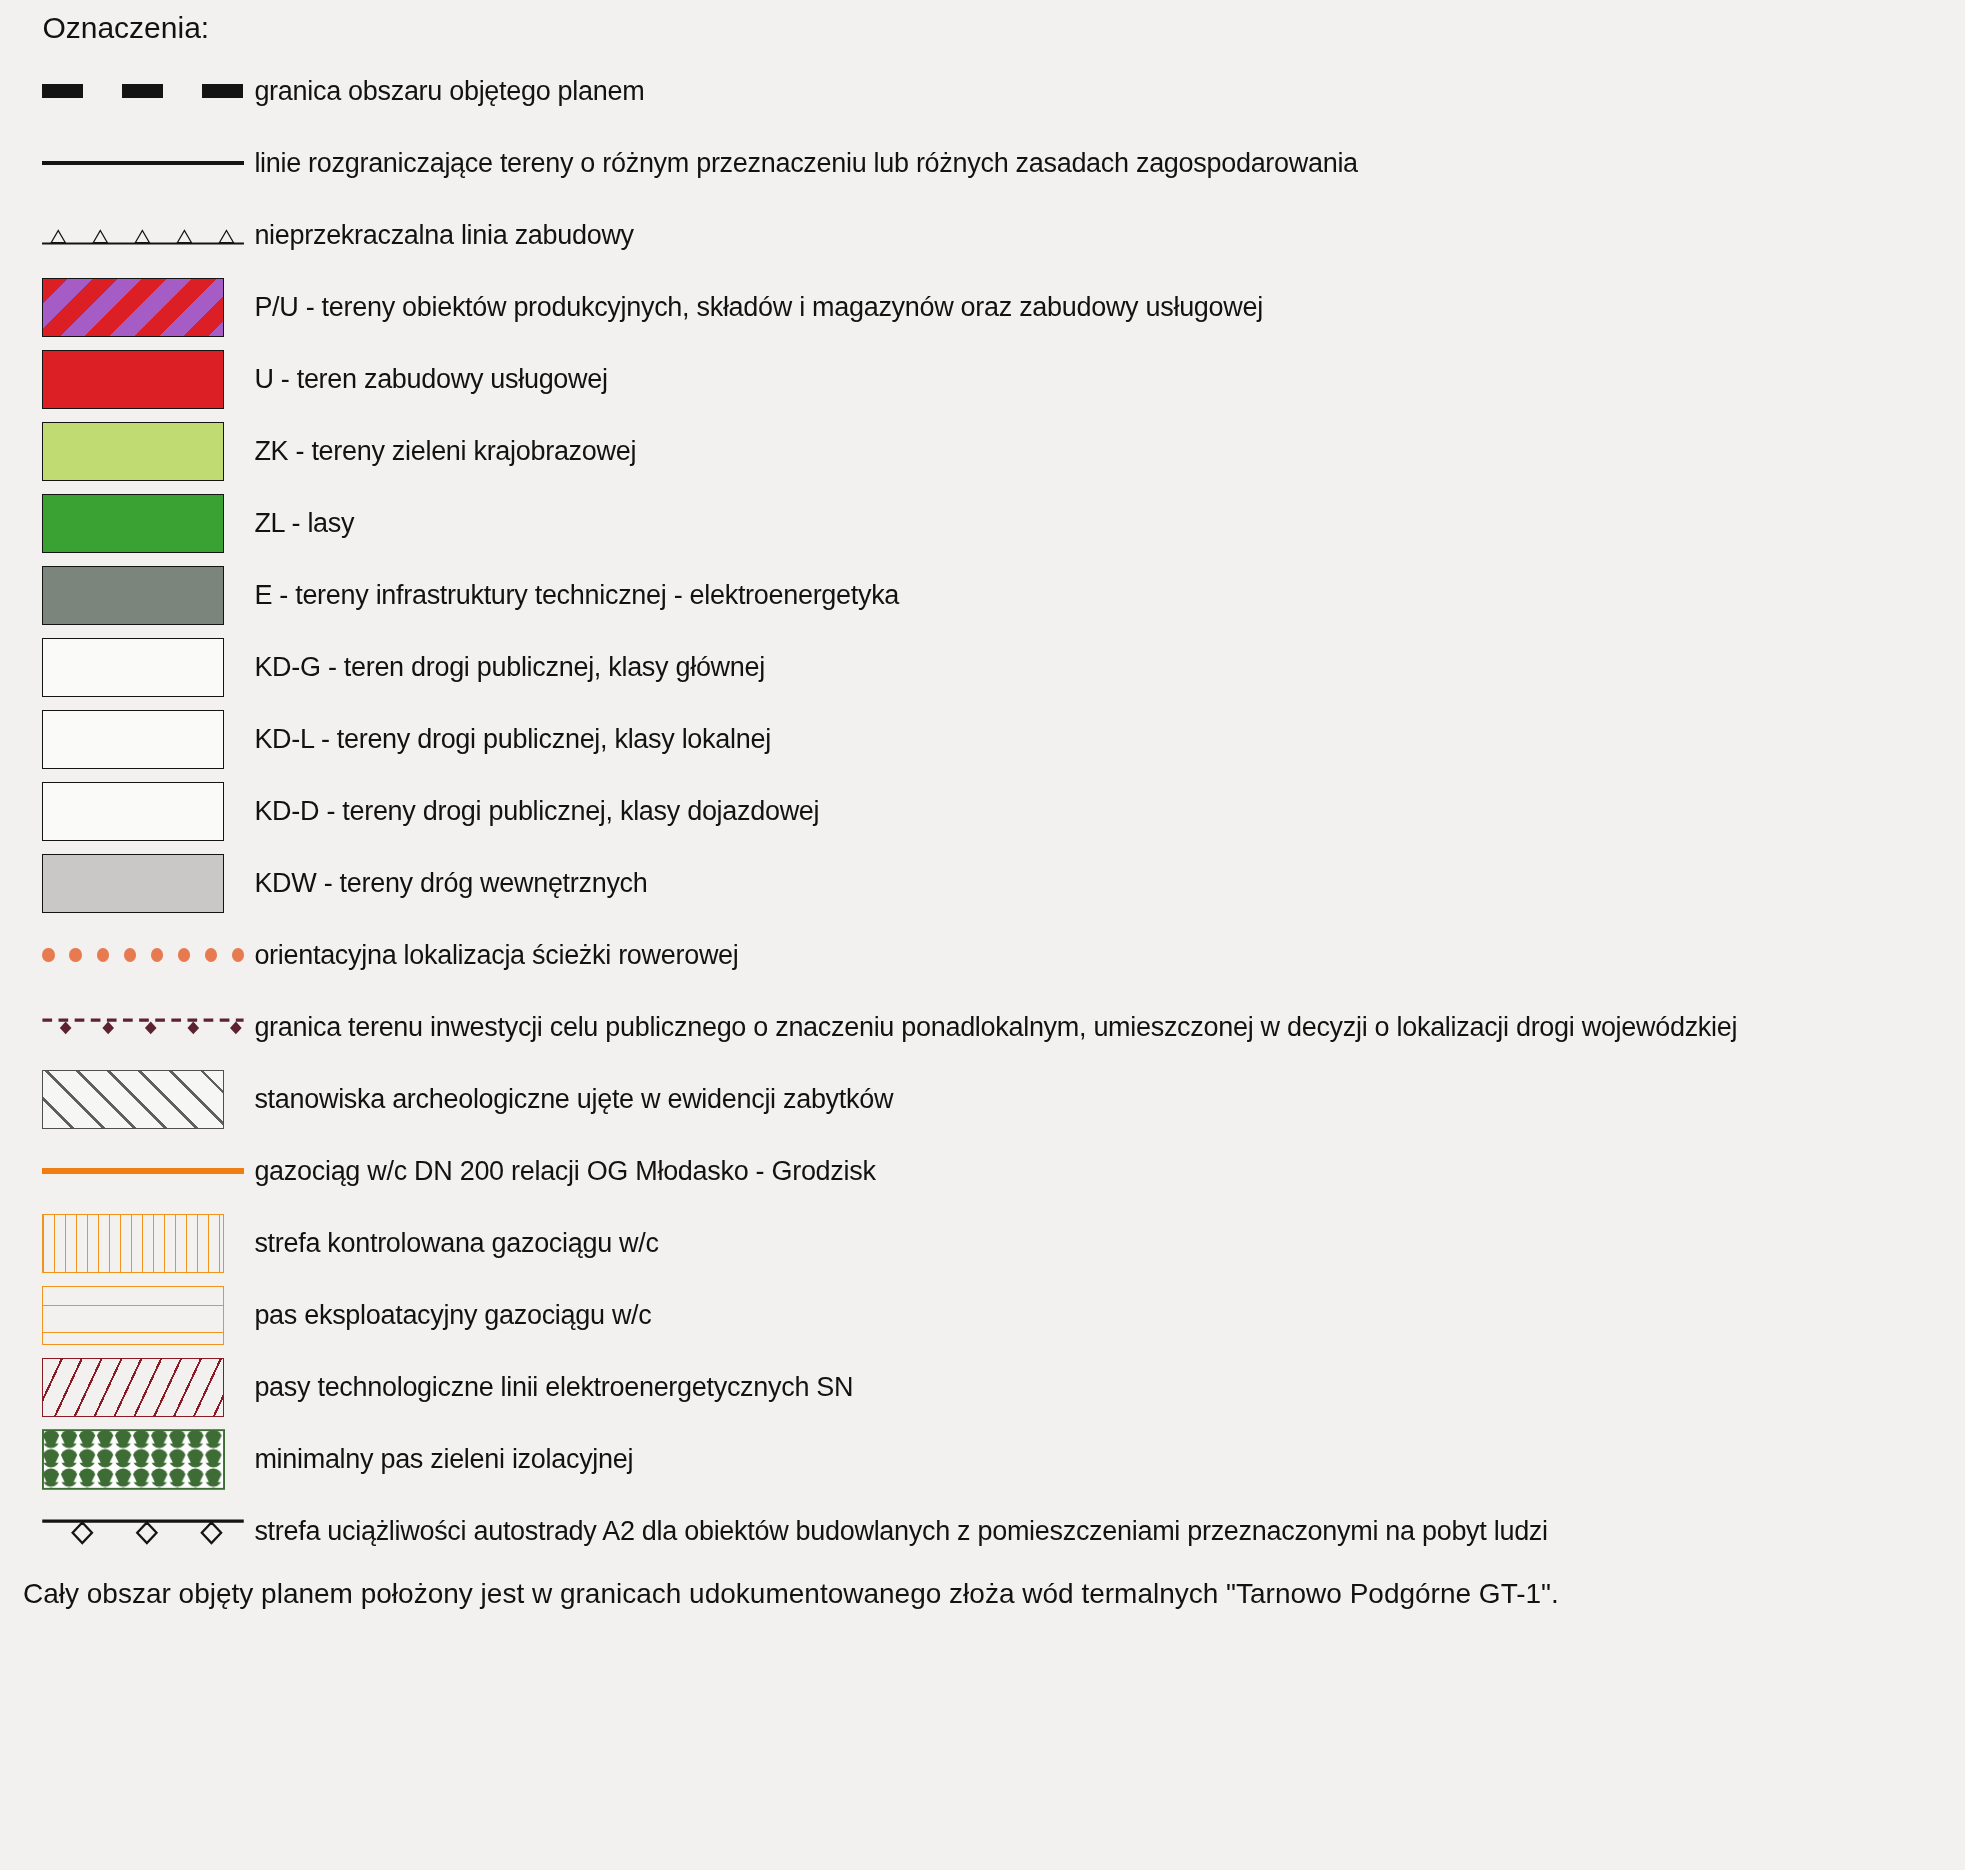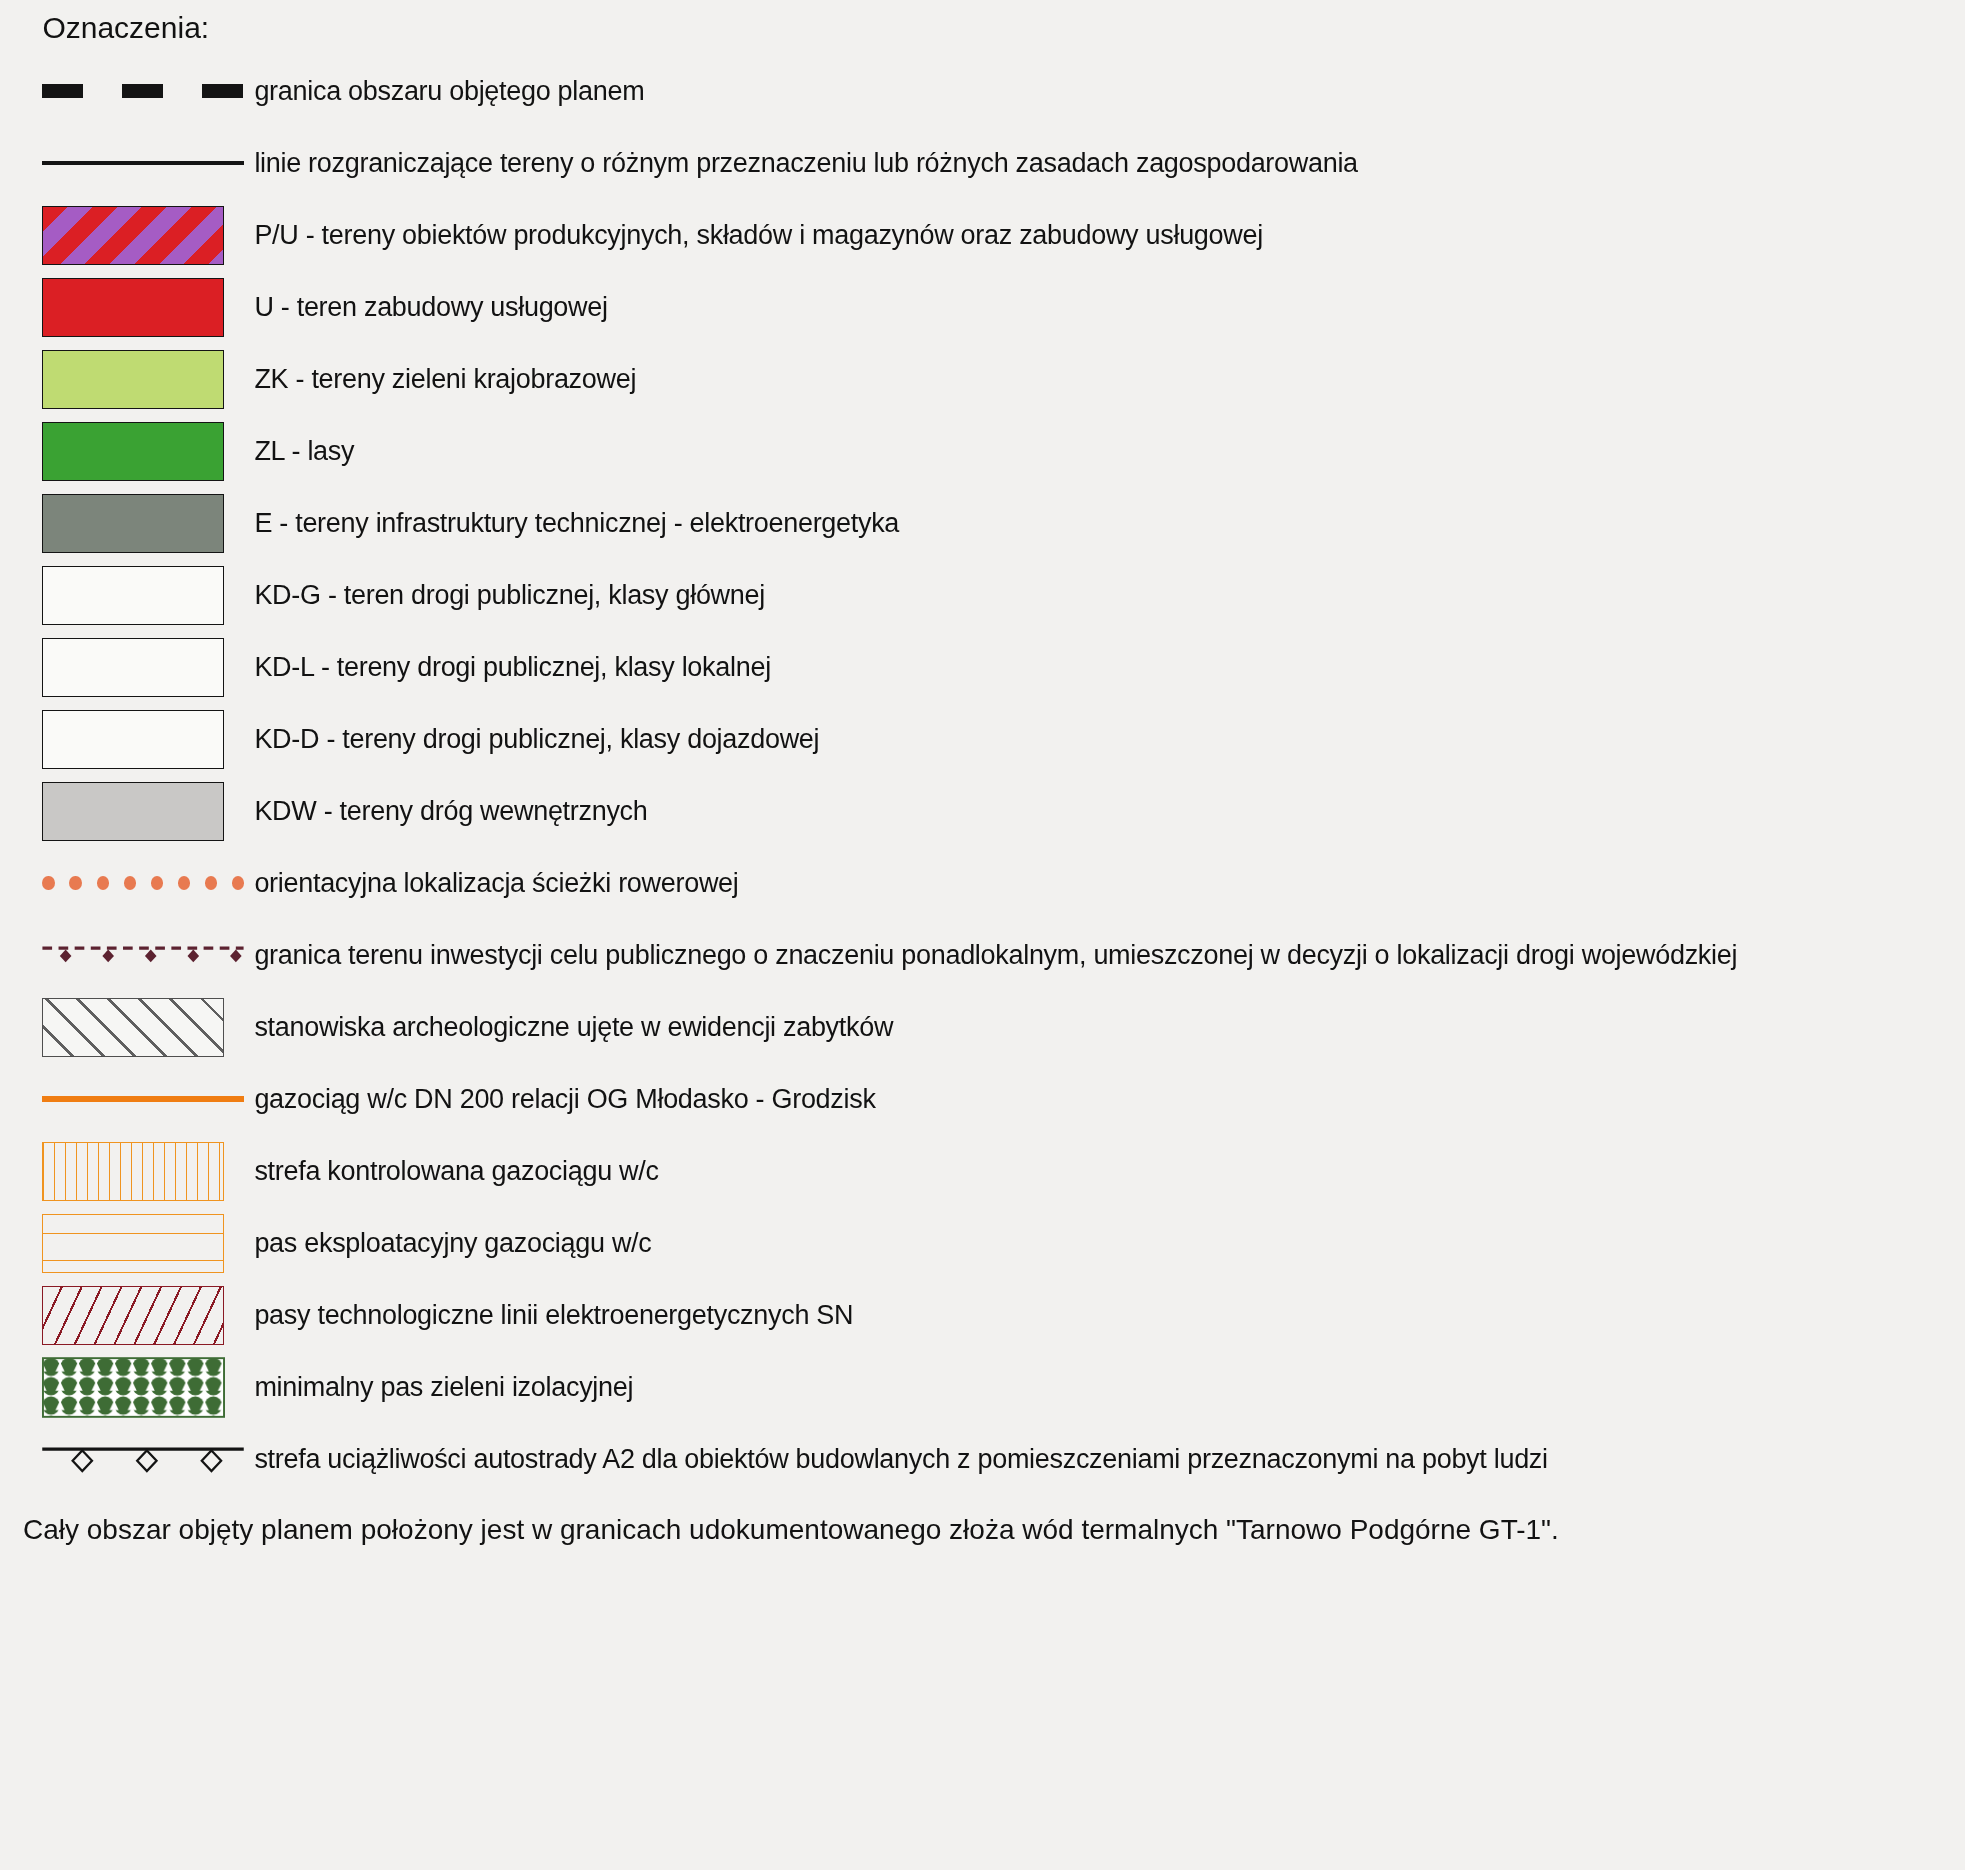--- a/index.html
+++ b/index.html
@@ -7,21 +7,21 @@
   .page{
     position:relative;width:1768px;height:1870px;box-sizing:border-box;
     background:var(--c-background,#F2F1EF);
     padding:9px 0 0 23px;overflow:hidden;color:var(--c-text,#121212);
   }
   .title{font-size:30px;margin-left:19.4px;height:37px;line-height:37px;}
   .rows{margin-top:9px;}
   .row{display:flex;align-items:center;height:72px;}
   .sym{margin-left:19.4px;width:202px;min-width:202px;display:flex;align-items:center;}
   .lbl{margin-left:10px;font-size:27px;white-space:nowrap;letter-spacing:-0.3px;}
-  .footer{margin-top:19px;font-size:28px;white-space:nowrap;}
+  .footer{margin-top:11px;font-size:28px;white-space:nowrap;}
 
   
   .dash-thick{width:202px;height:13.6px;background:repeating-linear-gradient(to right,var(--c-black,#141414) 0 41px,transparent 41px 80px);}
   .line-solid{width:202px;height:3.9px;background:var(--c-black,#141414);}
   .gas-line{width:202px;height:5.8px;background:var(--c-orange-line,#F07D12);}
   .sn-line{width:202px;height:3.9px;background:var(--c-dark-red,#8A1A24);}
 
   
   .swatch{width:180px;height:57px;border:1.9px solid var(--c-black,#141414);box-sizing:content-box;}
   .sw-pu{background:repeating-linear-gradient(135deg,var(--c-red,#DB1F24) 0 17.4px,var(--c-purple,#A55CC4) 17.4px 35px);}
@@ -63,20 +63,33 @@
       <div class="lbl">granica obszaru objętego planem</div>
     </div>
 
     <div class="row">
       <div class="sym">
           <div class="line-solid"></div>
         </div>
       <div class="lbl">linie rozgraniczające tereny o różnym przeznaczeniu lub różnych zasadach zagospodarowania</div>
     </div>
 
+    <div class="row">
+      <div class="sym">
+        <svg width="202" height="22" viewBox="0 0 312 34">
+          <line x1="0" y1="30" x2="312" y2="30" style="stroke:var(--c-black,#141414);stroke-width:3"></line>
+          <polygon points="14,29 36,29 25,10" style="fill:none;stroke:var(--c-black,#141414);stroke-width:2"></polygon>
+          <polygon points="79,29 101,29 90,10" style="fill:none;stroke:var(--c-black,#141414);stroke-width:2"></polygon>
+          <polygon points="144,29 166,29 155,10" style="fill:none;stroke:var(--c-black,#141414);stroke-width:2"></polygon>
+          <polygon points="209,29 231,29 220,10" style="fill:none;stroke:var(--c-black,#141414);stroke-width:2"></polygon>
+          <polygon points="274,29 296,29 285,10" style="fill:none;stroke:var(--c-black,#141414);stroke-width:2"></polygon>
+        </svg>
+      </div>
+      <div class="lbl">nieprzekraczalna linia zabudowy</div>
+    </div>
 
     <div class="row">
       <div class="sym">
           <div class="swatch sw-pu"></div>
         </div>
       <div class="lbl">P/U - tereny obiektów produkcyjnych, składów i magazynów oraz zabudowy usługowej</div>
     </div>
 
     <div class="row">
       <div class="sym">

